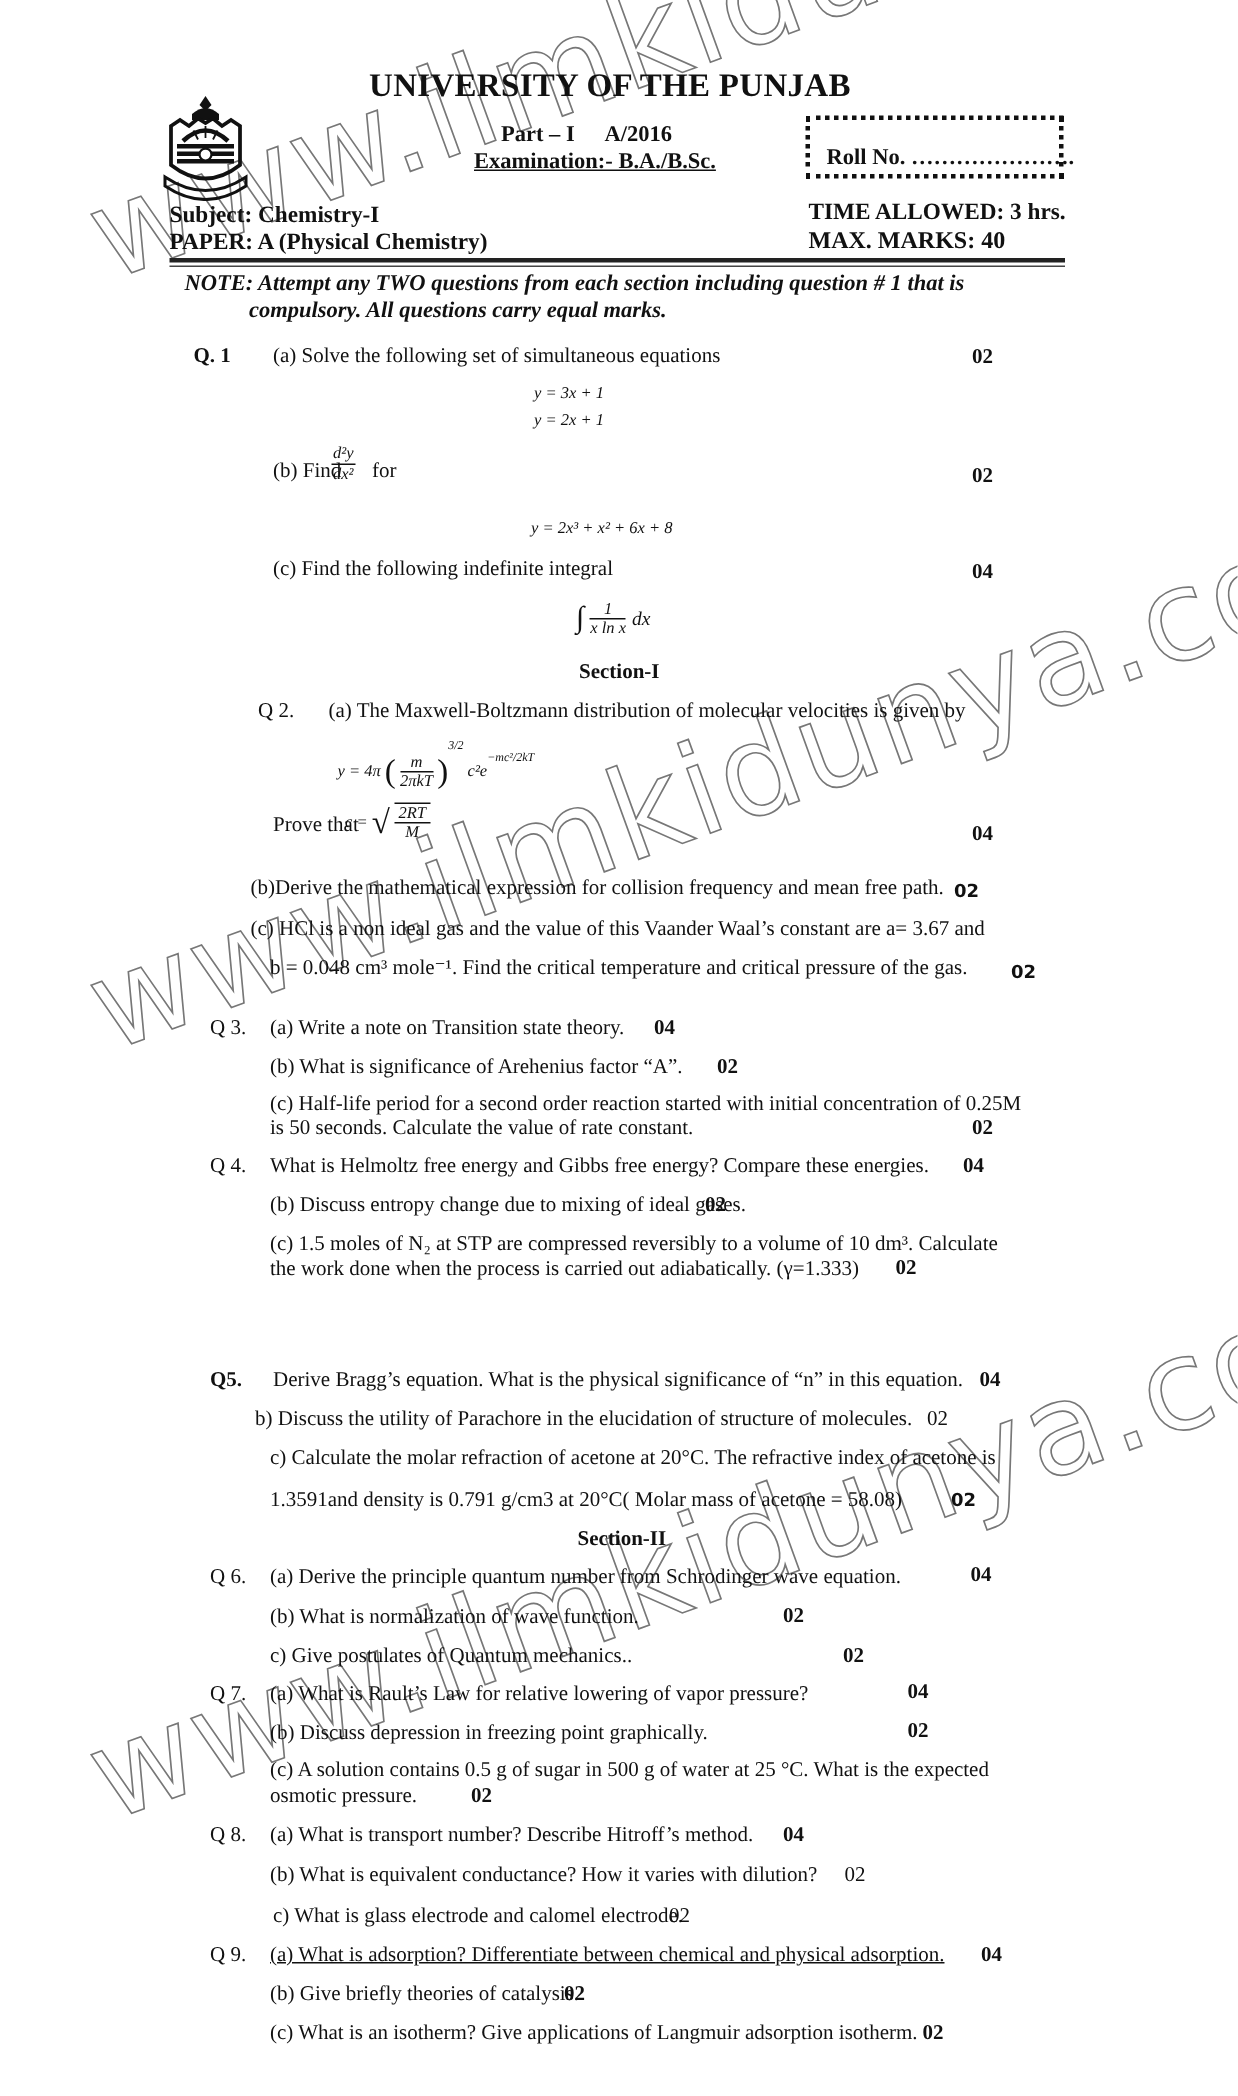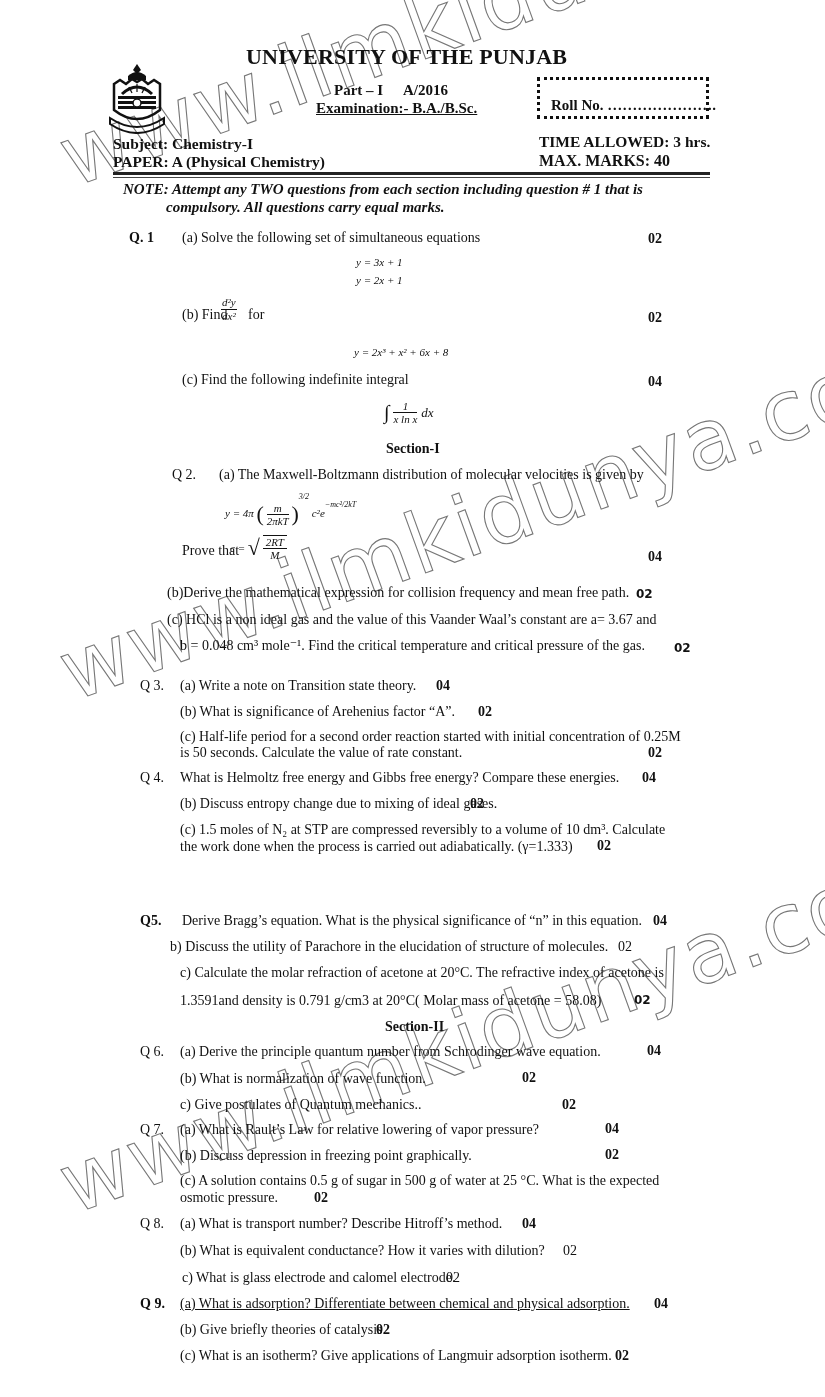--- a/index.html
+++ b/index.html
@@ -190,19 +190,19 @@
 <div class="abs mk" style="left:314px; top:1190px;">02</div>
 
 <div class="abs qn" style="left:140px; top:1216px;">Q 8.</div>
 <div class="abs q" style="left:180px; top:1216px;">(a) What is transport number? Describe Hitroff’s method.</div>
 <div class="abs mk" style="left:522px; top:1216px;">04</div>
 <div class="abs q" style="left:180px; top:1243px;">(b) What is equivalent conductance? How it varies with dilution?</div>
 <div class="abs q" style="left:563px; top:1243px;">02</div>
 <div class="abs q" style="left:182px; top:1270px;">c) What is glass electrode and calomel electrode.</div>
 <div class="abs q" style="left:446px; top:1270px;">02</div>
 
-<div class="abs qn" style="left:140px; top:1296px;font-weight:bold;">Q 9.</div>
+<div class="abs qn" style="left:140px; top:1296px;">Q 9.</div>
 <div class="abs q" style="left:180px; top:1296px;text-decoration:underline;">(a) What is adsorption? Differentiate between chemical and physical adsorption.</div>
 <div class="abs mk" style="left:654px; top:1296px;">04</div>
 <div class="abs q" style="left:180px; top:1322px;">(b) Give briefly theories of catalysis.</div>
 <div class="abs mk" style="left:376px; top:1322px;">02</div>
 <div class="abs q" style="left:180px; top:1348px;">(c) What is an isotherm? Give applications of Langmuir adsorption isotherm.</div>
 <div class="abs mk" style="left:615px; top:1348px;">02</div>
 
 </body></html>

